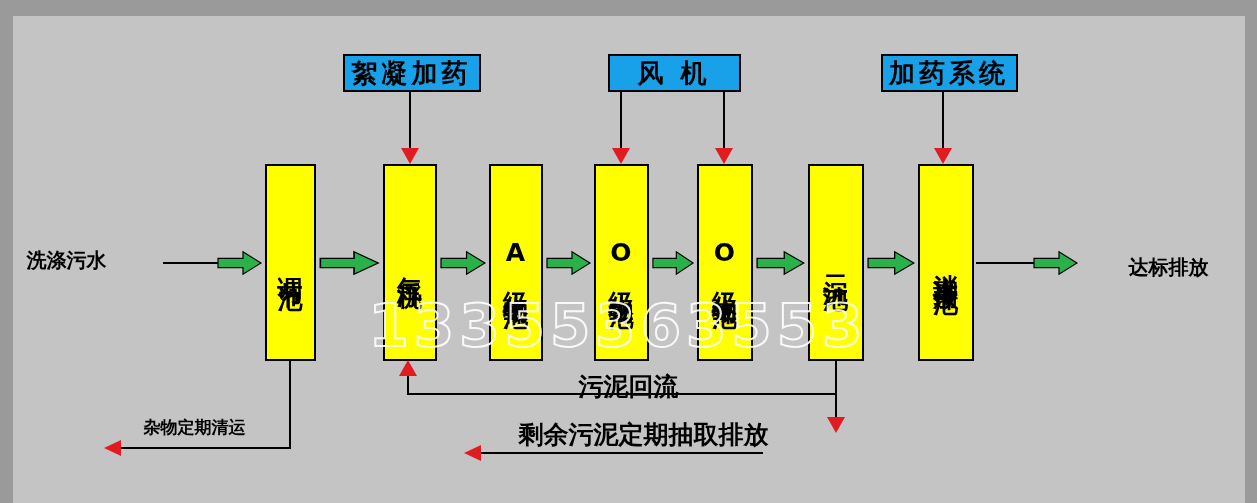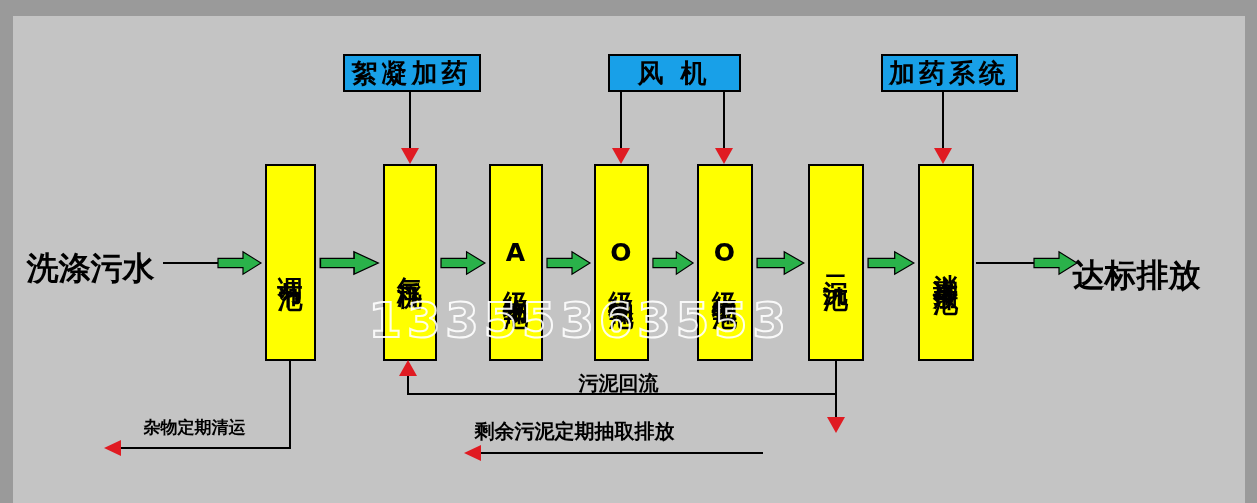--- a/index.html
+++ b/index.html
@@ -23,29 +23,29 @@
              border-top:16px solid var(--red-arrow,#e01b22); }
   .ah-up   { border-left:9px solid transparent; border-right:9px solid transparent;
              border-bottom:16px solid var(--red-arrow,#e01b22); }
   .ah-left { border-top:8px solid transparent; border-bottom:8px solid transparent;
              border-right:17px solid var(--red-arrow,#e01b22); }
 
   .green-arrow { position:absolute; top:233px; height:28px; }
   .green-arrow svg { display:block; width:100%; height:100%; }
 
   .label { position:absolute; color:#000; white-space:nowrap; font-weight:bold; }
-  .big-label { font-size:32px; }
-  .small-label { font-size:20px; }
+  .big-label { font-size:20px; }
+  .small-label { font-size:25px; }
 
   .watermark { position:absolute; z-index:20; pointer-events:none; white-space:nowrap;
                font-weight:bold; color:transparent;
                -webkit-text-stroke:2px rgba(255,255,255,0.9);
                text-stroke:2px rgba(255,255,255,0.9); }
   .wm-company { left:226px; top:190px; font-size:64px; letter-spacing:1px; }
-  .wm-phone   { left:356px; top:276px; font-size:48px; letter-spacing:5px; }
+  .wm-phone   { left:356px; top:276px; font-size:58px; letter-spacing:5px; }
 </style>
 </head>
 <body>
 
 <div class="canvas">
 
   <div class="box blue-box" style="left:330px; top:38px; width:138px;">
     <span>絮凝加药</span>
   </div>
   <div class="box blue-box" style="left:595px; top:38px; width:133px;justify-content:center;">
@@ -86,21 +86,21 @@
     <span class="vtext">二沉池</span>
   </div>
   <div class="box yellow-box" style="left:905px; width:56px;">
     <span class="vtext">消毒排放池</span>
   </div>
 
   <div class="label big-label" style="left:14px; top:231px;">洗涤污水</div>
   <div class="hline" style="left:150px; top:246px; width:56px;"></div>
 
   <div class="hline" style="left:963px; top:246px; width:58px;"></div>
-  <div class="label big-label" style="left:1060px; top:238px;">达标排放</div>
+  <div class="label big-label" style="left:1116px; top:238px;">达标排放</div>
 
   <div class="green-arrow" style="left:204px; width:46px;">
     <svg viewBox="0 0 46 30" preserveAspectRatio="none">
         <polygon points="1,10 26,10 26,3 44,15 26,27 26,20 1,20" fill="var(--green-arrow,#2ab24a)" stroke="#000" stroke-width="1.2"></polygon>
       </svg>
   </div>
   <div class="green-arrow" style="left:306px; width:62px;">
     <svg viewBox="0 0 46 30" preserveAspectRatio="none">
         <polygon points="1,10 26,10 26,3 44,15 26,27 26,20 1,20" fill="var(--green-arrow,#2ab24a)" stroke="#000" stroke-width="1.2"></polygon>
       </svg>
@@ -145,17 +145,17 @@
   <div class="hline" style="left:394px; top:377px; width:430px;"></div>
   <div class="vline" style="left:394px; top:360px; height:17px;"></div>
   <div class="arrowhead ah-up" style="left:386px; top:344px;"></div>
   <div class="label small-label" style="left:566px; top:354px;">污泥回流</div>
 
   <div class="vline" style="left:822px; top:377px; height:26px;"></div>
   <div class="arrowhead ah-down" style="left:814px; top:401px;"></div>
 
   <div class="hline" style="left:468px; top:436px; width:282px;"></div>
   <div class="arrowhead ah-left" style="left:451px; top:429px;"></div>
-  <div class="label small-label" style="left:462px; top:402px;">剩余污泥定期抽取排放</div>
+  <div class="label small-label" style="left:506px; top:402px;">剩余污泥定期抽取排放</div>
 
   <div class="watermark wm-phone">13355363553</div>
 
 </div>
 
 </body></html>

